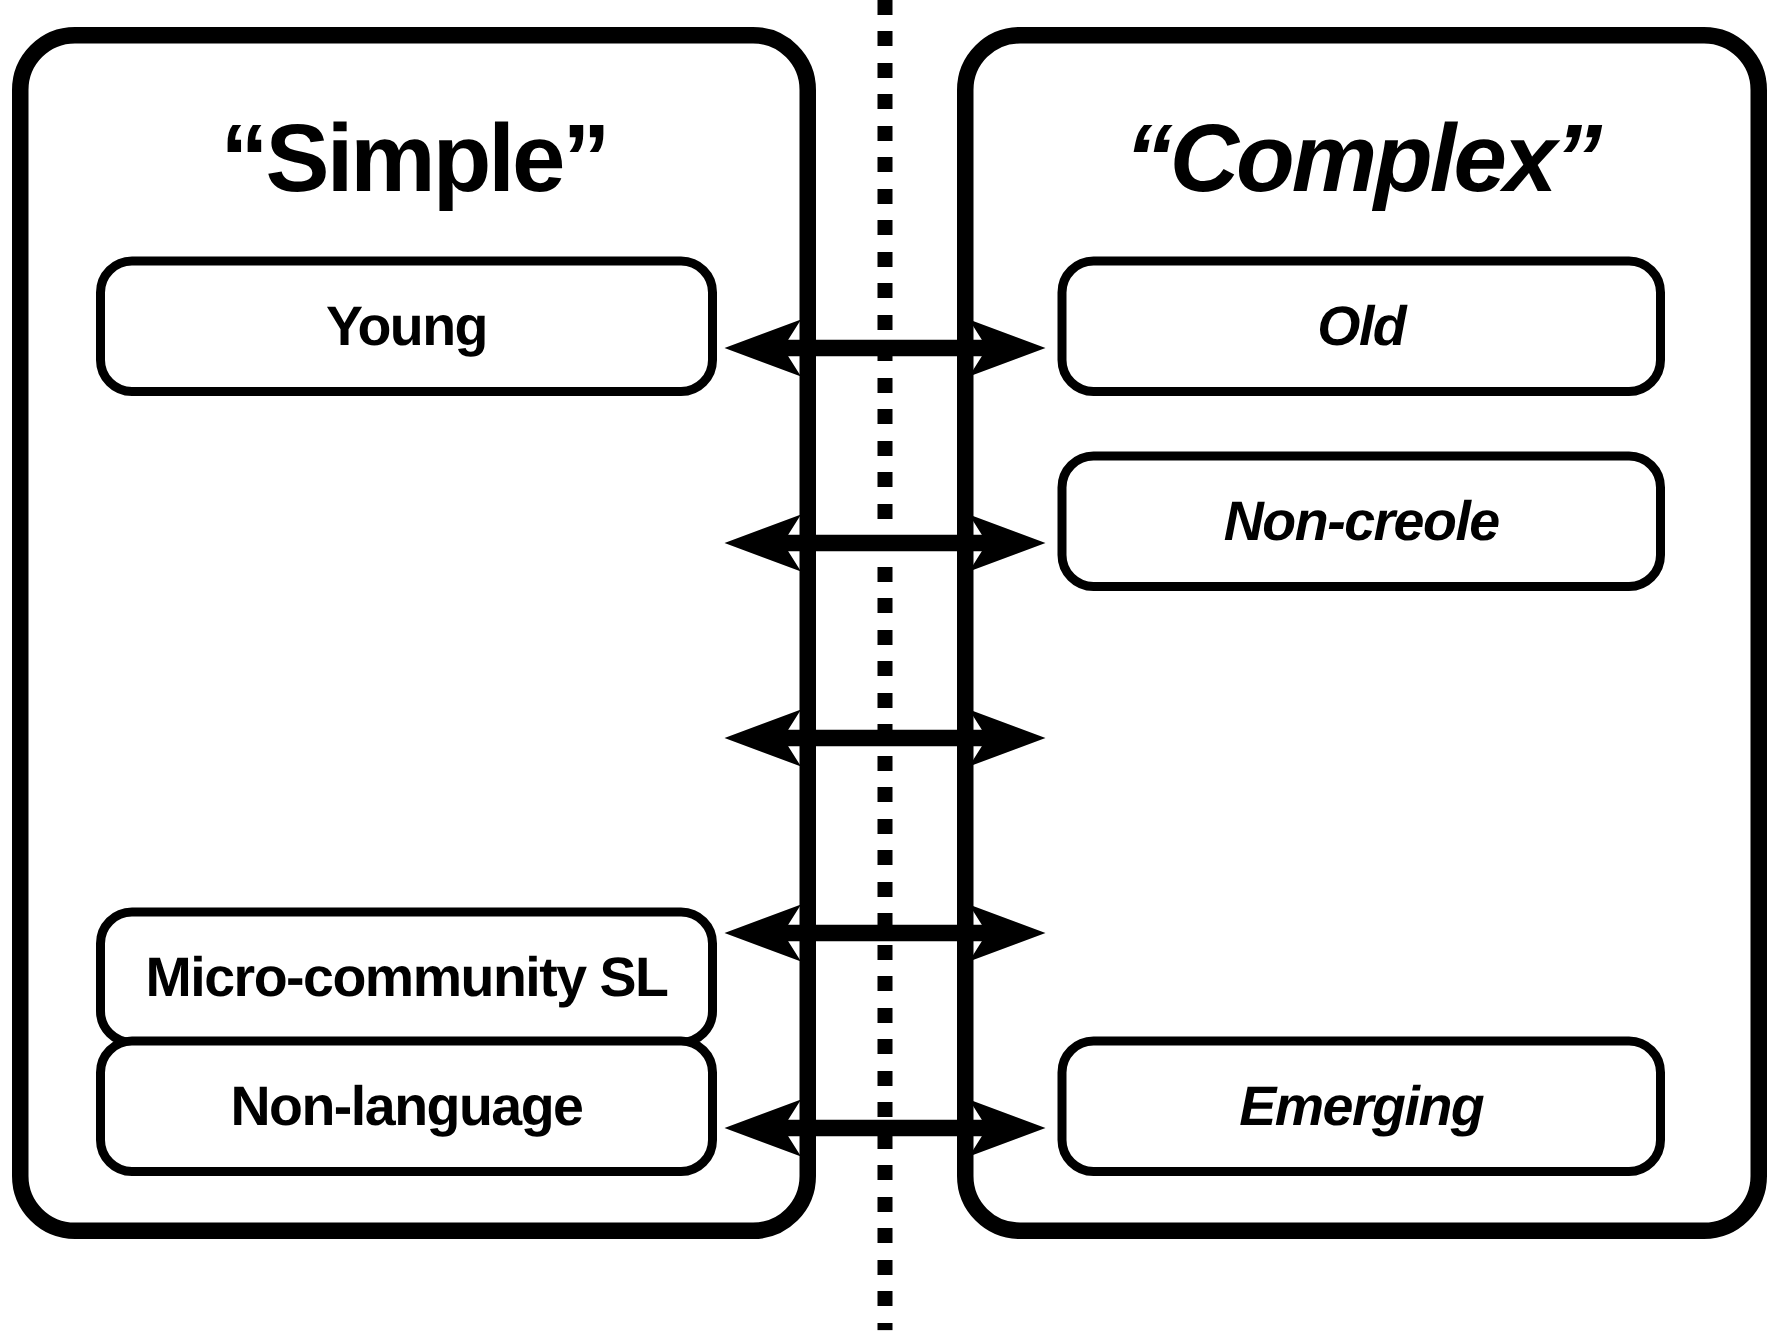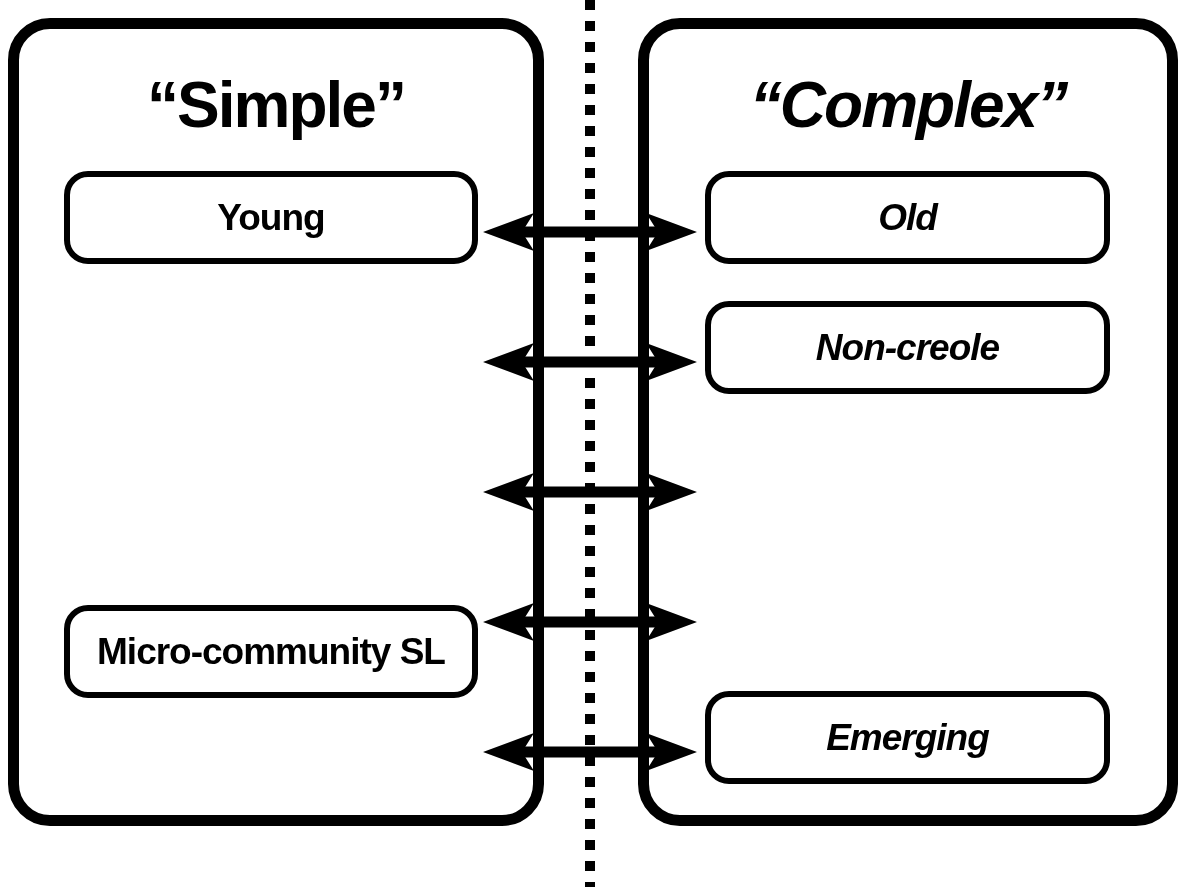--- a/index.html
+++ b/index.html
@@ -85,20 +85,23 @@
   <div class="divider"></div>
 
   <section class="panel left">
     <h1 class="panel-title">“Simple”</h1>
     <div class="node row1">
       <span class="node-label">Young</span>
     </div>
     <div class="node row4">
       <span class="node-label">Micro-community SL</span>
     </div>
+    <div class="node row5">
+      <span class="node-label">Non-language</span>
+    </div>
   </section>
 
   <section class="panel right">
     <h1 class="panel-title">“Complex”</h1>
     <div class="node row1">
       <span class="node-label">Old</span>
     </div>
     <div class="node row2">
       <span class="node-label">Non-creole</span>
     </div>

